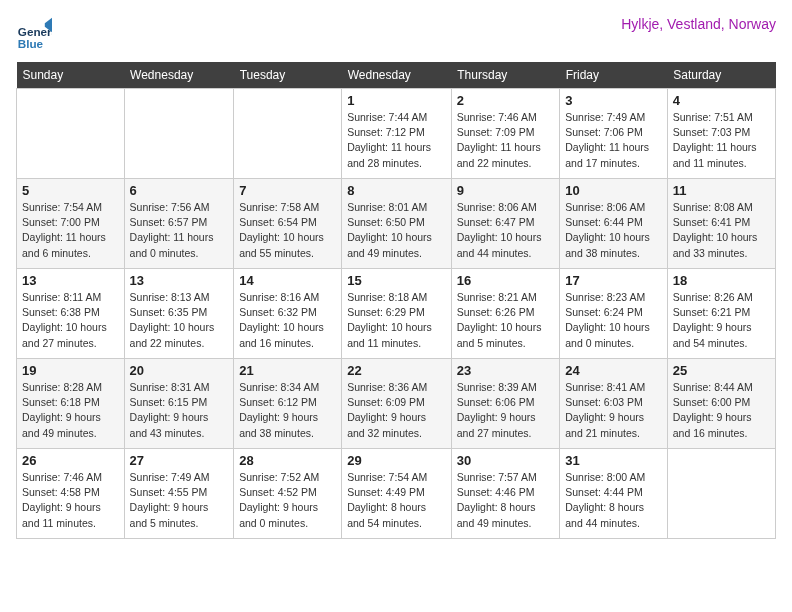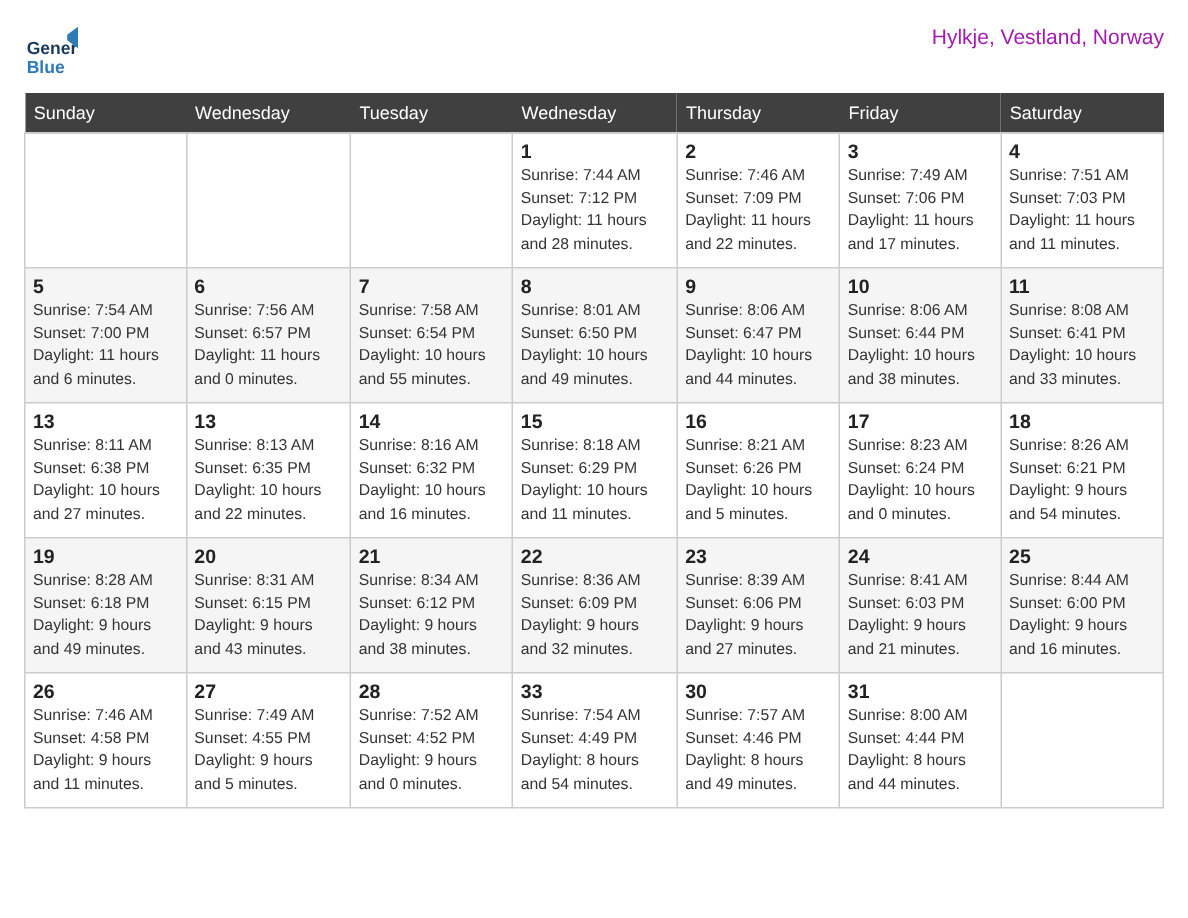--- a/index.html
+++ b/index.html
@@ -307,21 +307,21 @@
 and 5 minutes.</div>
         </td>
         <td>
           <div class="day-number">28</div>
           <div class="day-info" style="white-space: pre-line;">Sunrise: 7:52 AM
 Sunset: 4:52 PM
 Daylight: 9 hours
 and 0 minutes.</div>
         </td>
         <td>
-          <div class="day-number">33</div>
+          <div class="day-number">29</div>
           <div class="day-info" style="white-space: pre-line;">Sunrise: 7:54 AM
 Sunset: 4:49 PM
 Daylight: 8 hours
 and 54 minutes.</div>
         </td>
         <td>
           <div class="day-number">30</div>
           <div class="day-info" style="white-space: pre-line;">Sunrise: 7:57 AM
 Sunset: 4:46 PM
 Daylight: 8 hours

